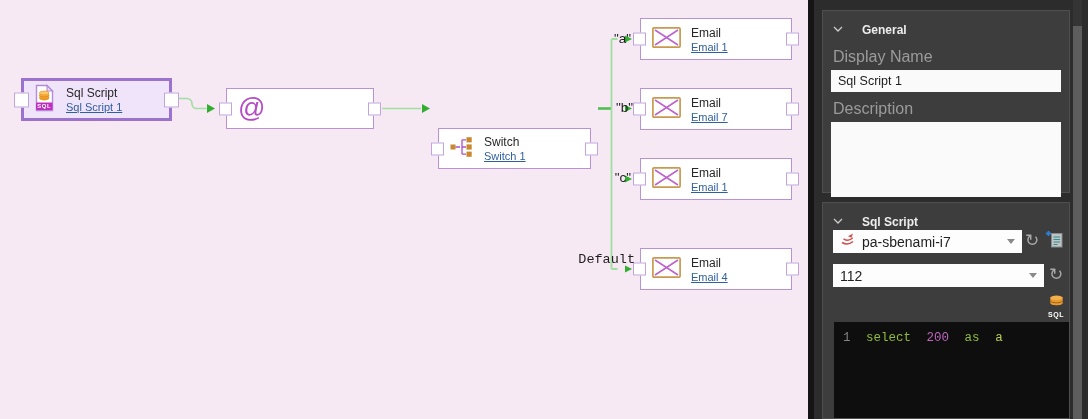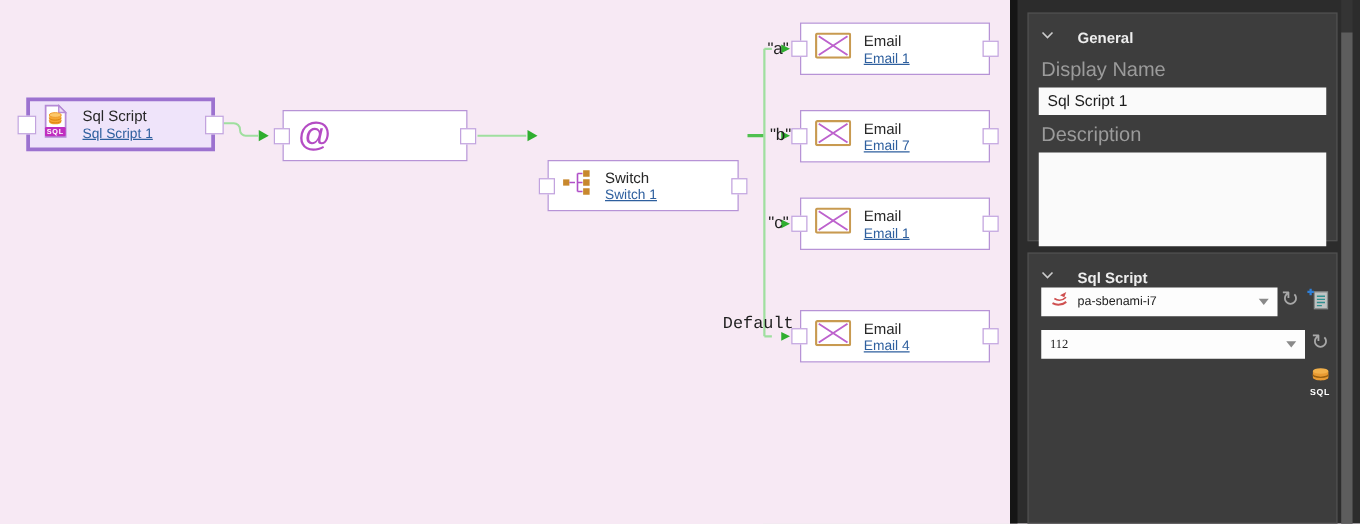--- a/index.html
+++ b/index.html
@@ -34,21 +34,21 @@
   .pgroup-header{display:flex;align-items:flex-end;gap:19px;padding:8px 10px 3px 10px;}
   .pgroup-title{font-size:12px;font-weight:bold;color:#ededed;}
   .plabel{display:block;margin:8px 10px 4px 10px;font-size:16px;color:#9b9b9b;}
   .pinput{display:block;margin:0 8px;width:calc(100% - 16px);height:22px;box-sizing:border-box;
           background:#fafafa;border:0;padding:0 7px;font-size:12.5px;color:#1d1d1d;
           font-family:"Liberation Sans","DejaVu Sans",sans-serif;}
   .ptextarea{display:block;margin:2px 8px 0 8px;width:calc(100% - 16px);height:75px;box-sizing:border-box;
           background:#fafafa;border:0;resize:none;}
   .dropdown{position:absolute;display:flex;align-items:center;gap:7px;background:#fdfdfd;
             padding:0 7px;box-sizing:border-box;cursor:default;}
-  .dd-value{flex:1;font-size:10px;color:#222;white-space:nowrap;overflow:hidden;}
+  .dd-value{flex:1;font-size:14px;color:#222;white-space:nowrap;overflow:hidden;}
   .caret{width:0;height:0;border-left:4px solid transparent;border-right:4px solid transparent;
          border-top:5px solid #8a8a8a;}
   .icon-btn{position:absolute;background:none;border:0;padding:0;margin:0;cursor:pointer;
             color:#a8a8a8;font-size:17px;line-height:17px;font-family:"DejaVu Sans",sans-serif;}
   .sql-badge{position:absolute;left:222px;top:90px;width:22px;text-align:center;}
   .sql-badge-label{display:block;font-size:7px;font-weight:bold;color:#ffffff;letter-spacing:0.5px;margin-top:0px;}
   .code-editor{position:absolute;left:11px;top:119px;width:236px;height:97px;background:#0e0e0e;
                font-family:"Liberation Mono","DejaVu Sans Mono",monospace;font-size:12.5px;
                padding:9px 0 0 9px;box-sizing:border-box;cursor:text;}
   .tok{margin-right:8px;}
@@ -234,30 +234,37 @@
       </div>
       <button class="icon-btn" style="left:202px;top:29px;">↻</button>
       <button class="icon-btn" style="left:222px;top:27px;">
         <svg width="19" height="19" viewBox="0 0 19 19">
           <rect x="6.5" y="3.5" width="10.5" height="13.5" fill="#bfc3c3" stroke="#868c8c" stroke-width="1"></rect>
           <path d="M8.5 7 h6.5 M8.5 9.5 h6.5 M8.5 12 h6.5 M8.5 14.5 h4" fill="none" stroke="#2e8f8f" stroke-width="1.1"></path>
           <path d="M3.5 0.9 v5.2 M0.9 3.5 h5.2" fill="none" stroke="#2f7fd6" stroke-width="1.8"></path>
         </svg>
       </button>
 
-      <div class="dropdown" style="left:10px;top:61px;width:211px;height:23px;font-family:Liberation Serif, serif;">
+      <div class="dropdown" style="left:10px;top:61px;width:211px;height:23px;">
         <span class="dd-value">112</span>
         <span class="caret"></span>
       </div>
       <button class="icon-btn" style="left:226px;top:63px;">↻</button>
 
       <div class="sql-badge">
         <svg width="17" height="12" viewBox="0 0 17 12">
           <path d="M2.3 2.8 v5.2 c0 1.3 2.8 2.3 6.2 2.3 s6.2 -1 6.2 -2.3 V2.8" fill="#e89a32"></path>
           <ellipse cx="8.5" cy="2.8" rx="6.2" ry="2.2" fill="#f2b04a"></ellipse>
           <path d="M2.3 5.6 c0 1.2 2.8 2.2 6.2 2.2 s6.2 -1 6.2 -2.2" fill="none" stroke="#9a6010" stroke-width="1"></path>
         </svg>
         <span class="sql-badge-label">SQL</span>
       </div>
 
+      <div class="code-editor">
+        <span class="tok tok-ln">1</span>
+        <span class="tok tok-kw">select</span>
+        <span class="tok tok-num">200</span>
+        <span class="tok tok-kw">as</span>
+        <span class="tok tok-id">a</span>
+      </div>
     </section>
   </div>
 </div>
 
 </body></html>

